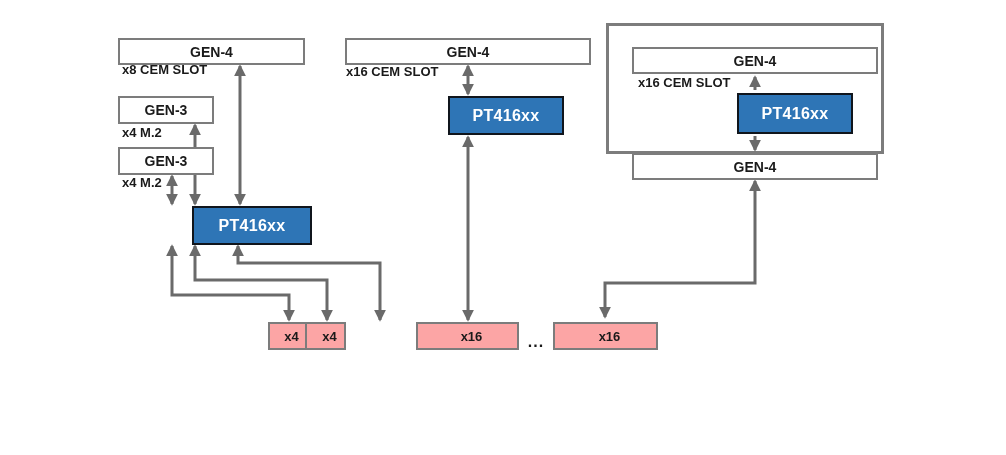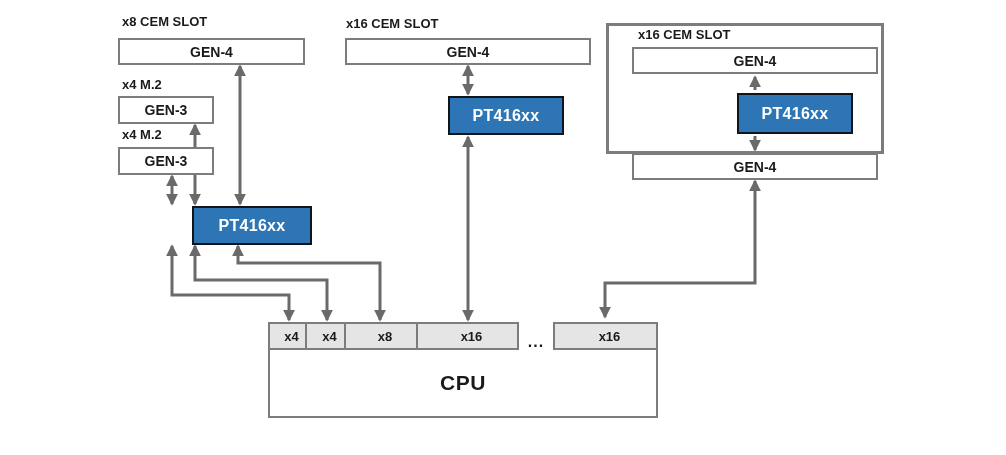--- a/index.html
+++ b/index.html
@@ -11,21 +11,21 @@
     --retimer-text:#FFFFFF;
     --background:#FFFFFF;
   }
   html,body{margin:0;padding:0;background:#fff;}
   .canvas{
     position:relative;width:1006px;height:455px;overflow:hidden;
     background:var(--background);
     font-family:"Liberation Sans",sans-serif;font-weight:bold;color:var(--text);
   }
   .canvas *{box-sizing:border-box;}
-  .lbl{position:absolute;font-size:13px;white-space:nowrap;z-index:5;}
+  .lbl{position:absolute;font-size:13px;white-space:nowrap;z-index:5;margin-top:48px;}
   .genbox{
     position:absolute;background:#fff;border:2px solid var(--box-border);
     display:flex;align-items:center;justify-content:center;
     font-size:14px;z-index:3;
   }
   .retimer{
     position:absolute;background:var(--retimer-fill);border:2px solid var(--retimer-border);
     display:flex;align-items:center;justify-content:center;
     font-size:16px;color:var(--retimer-text);z-index:3;letter-spacing:.3px;margin-left:39px;
   }
@@ -37,21 +37,21 @@
     position:absolute;left:608px;top:81px;width:66px;text-align:center;
     font-size:13px;line-height:20px;z-index:5;
   }
   .cpu-box{
     position:absolute;left:268px;top:348px;width:390px;height:70px;
     background:#fff;border:2px solid var(--box-border);
     display:flex;align-items:center;justify-content:center;
     font-size:21px;letter-spacing:.5px;z-index:3;
   }
   .port{
-    position:absolute;top:322px;height:28px;background:#e5e5e5;
+    position:absolute;top:322px;height:28px;background:#fca5a5;
     border:2px solid var(--box-border);
     display:flex;align-items:center;justify-content:center;
     font-size:13px;z-index:4;padding-left:8px;
   }
   .port-gap{
     position:absolute;left:519px;top:322px;width:34px;height:33px;
     background:#fff;border:none;z-index:4;
     display:flex;align-items:flex-end;justify-content:center;
     font-size:16px;padding-bottom:4px;letter-spacing:1px;
   }
@@ -94,21 +94,19 @@
   <div class="lbl" style="left:346px;top:16px;">x16 CEM SLOT</div>
   <div class="genbox" style="left:345px;top:38px;width:246px;height:27px;">GEN-4</div>
   <div class="retimer" style="left:409px;top:96px;width:116px;height:39px;">PT416xx</div>
 
   <div class="riser-outline"></div>
   <div class="lbl" style="left:638px;top:27px;">x16 CEM SLOT</div>
   <div class="genbox" style="left:632px;top:47px;width:246px;height:27px;">GEN-4</div>
   <div class="retimer" style="left:698px;top:93px;width:116px;height:41px;">PT416xx</div>
   <div class="genbox" style="left:632px;top:153px;width:246px;height:27px;">GEN-4</div>
 
-  <div class="cpu-box">CPU</div>
   <div class="port" style="left:268px;width:39px;">x4</div>
   <div class="port" style="left:305px;width:41px;">x4</div>
-  <div class="port" style="left:344px;width:74px;">x8</div>
   <div class="port" style="left:416px;width:103px;">x16</div>
   <div class="port-gap">...</div>
   <div class="port" style="left:553px;width:105px;">x16</div>
 
 </div>
 
 </body></html>

